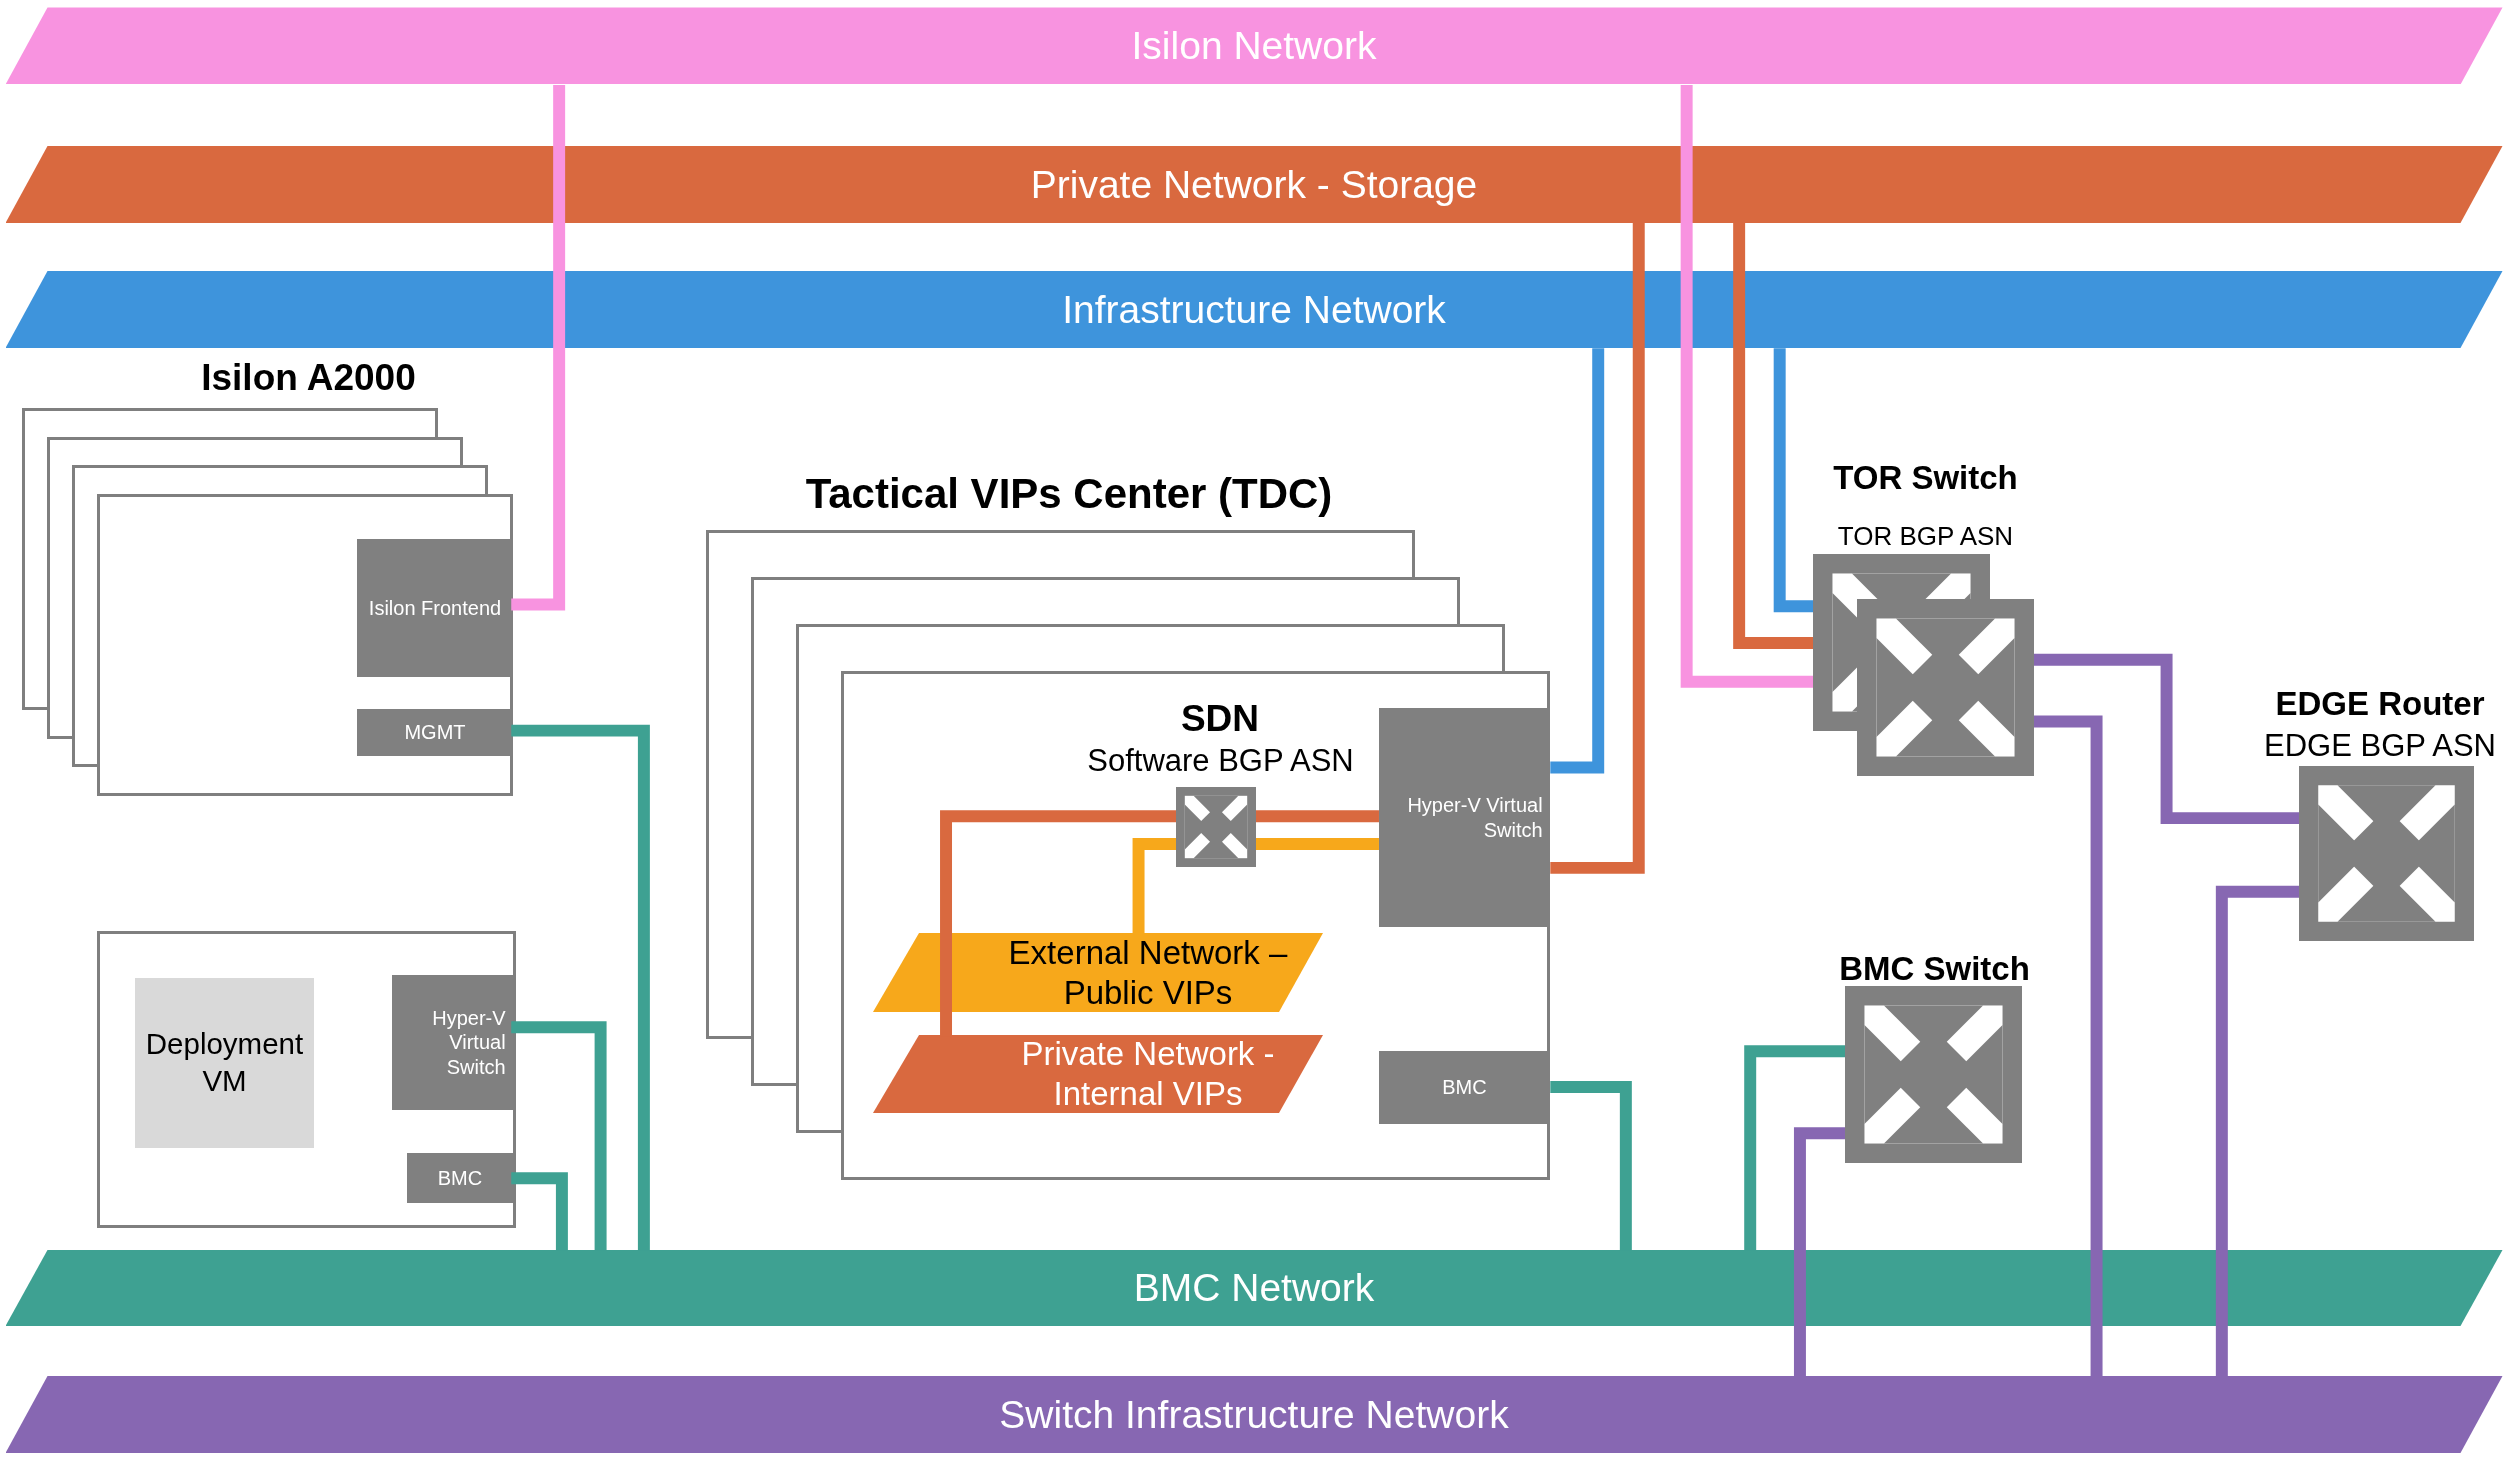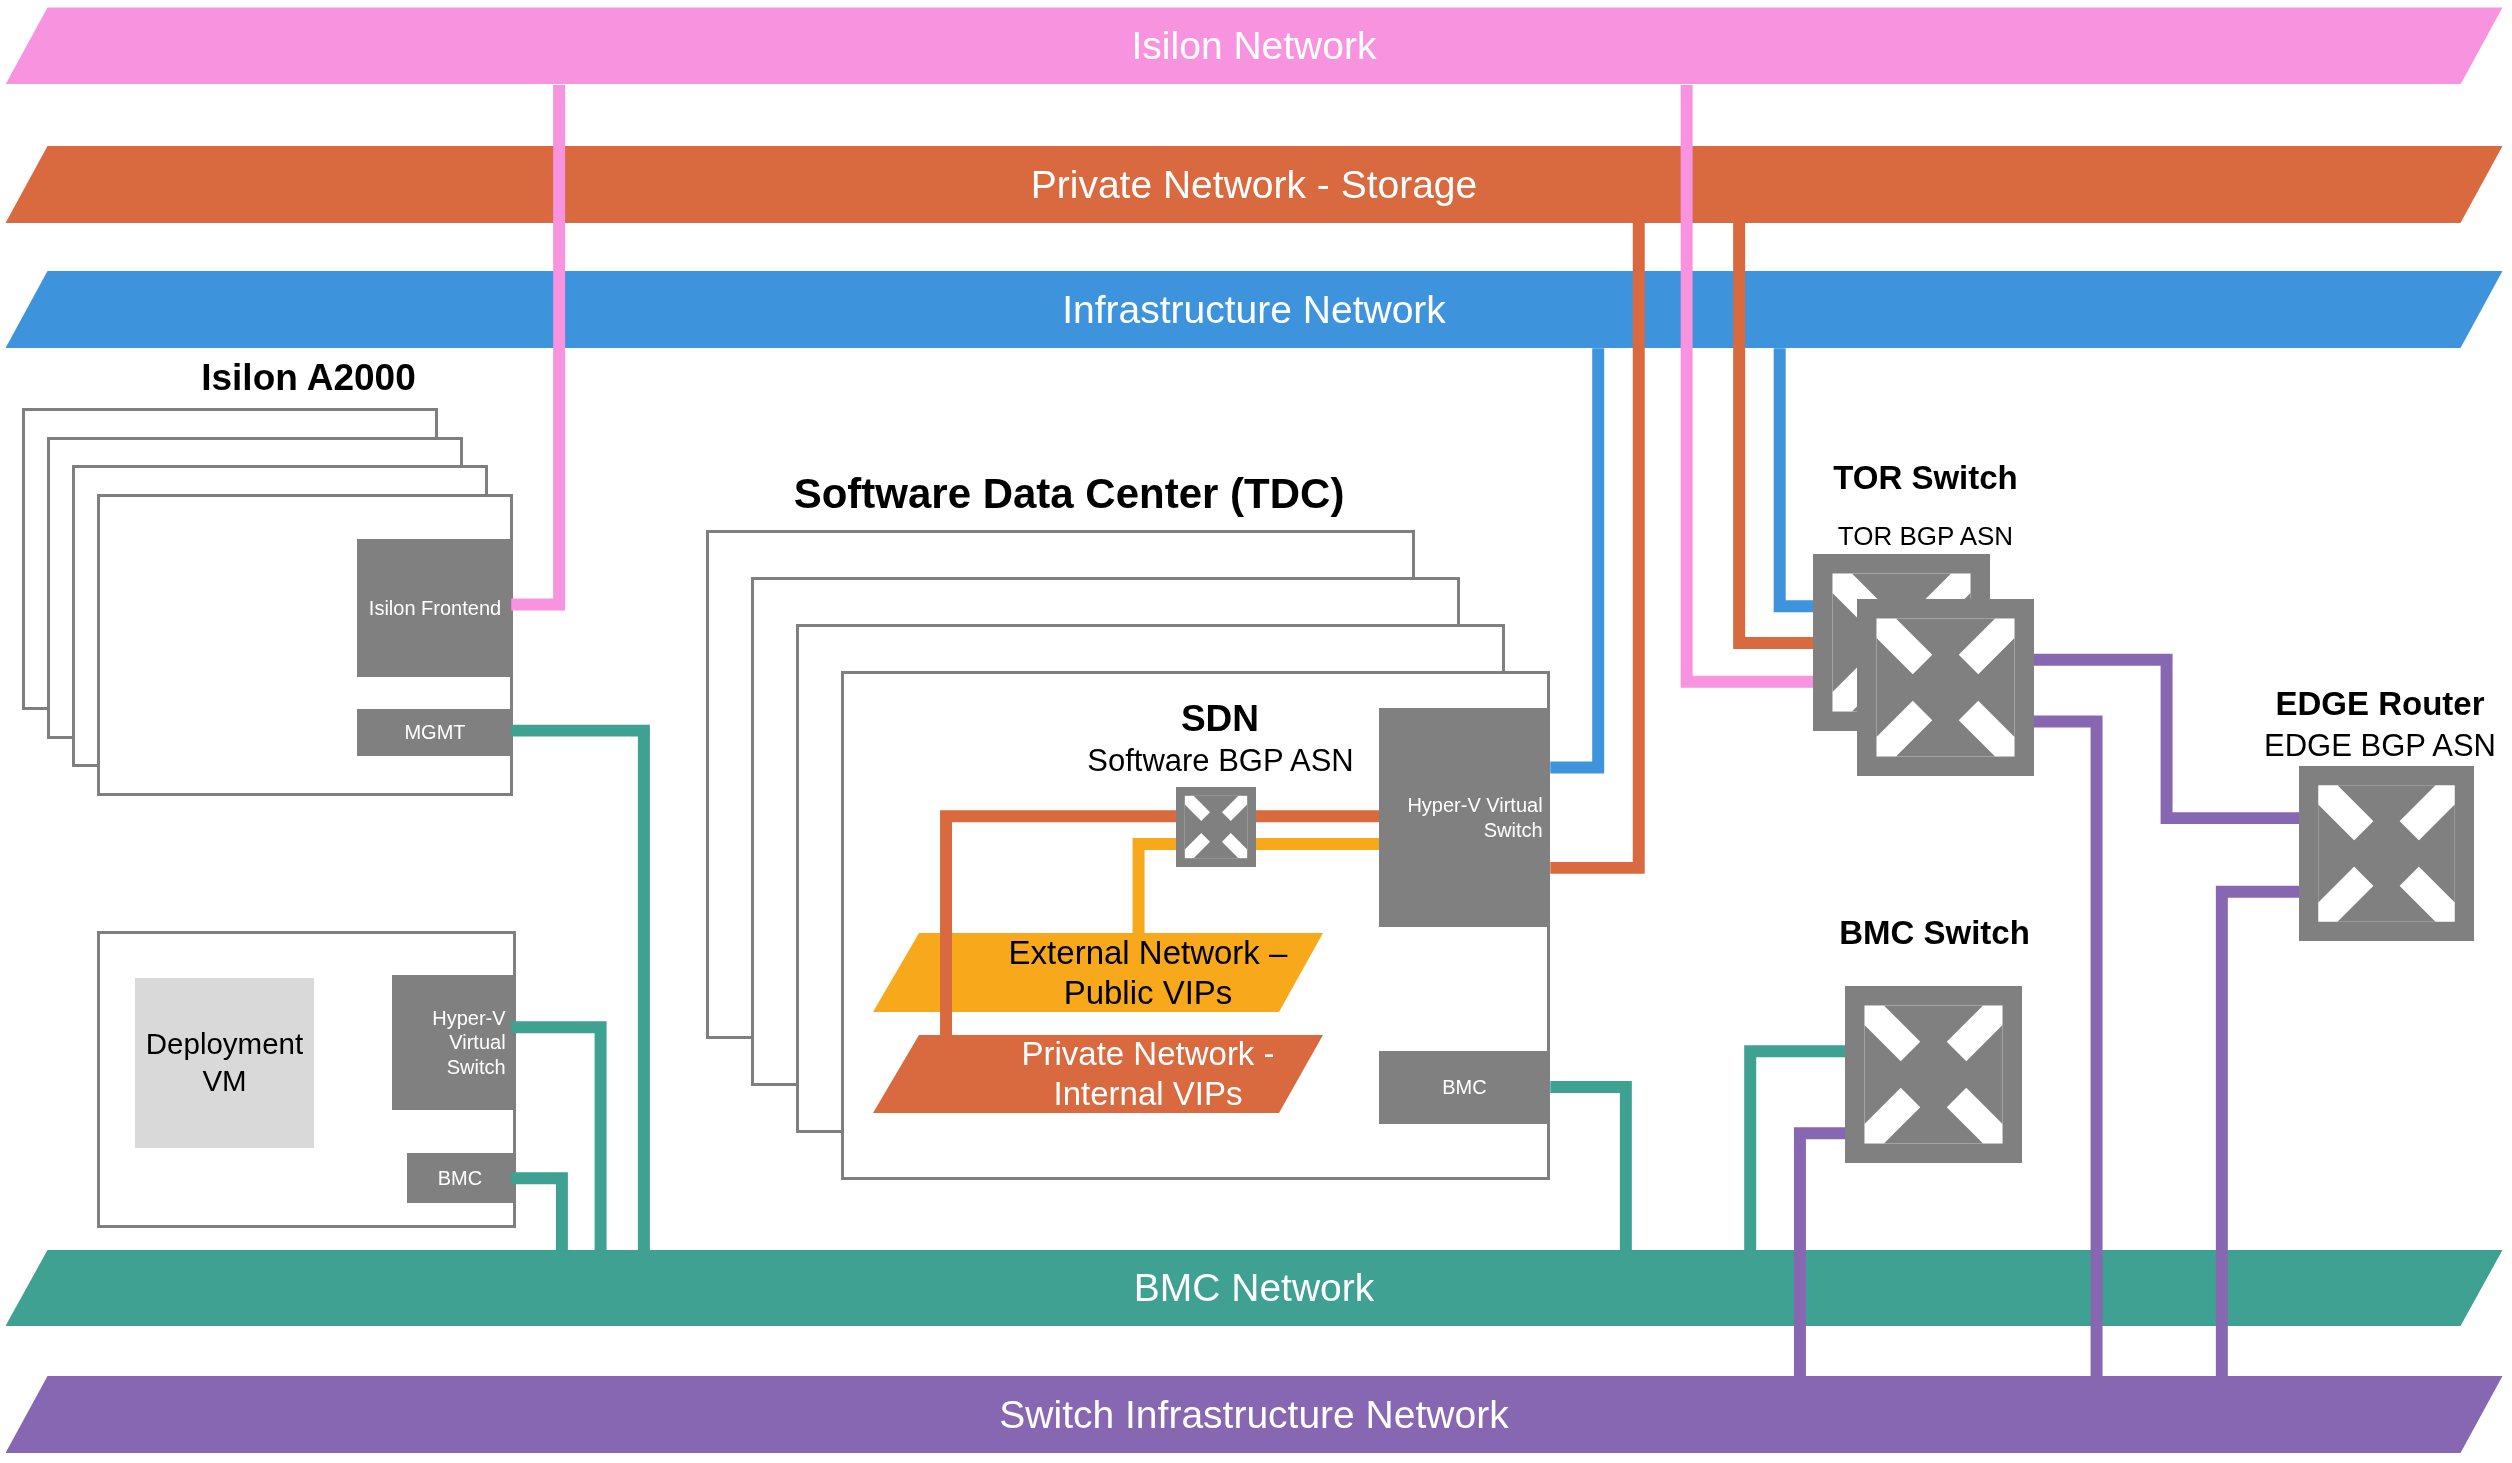--- a/index.html
+++ b/index.html
@@ -111,21 +111,21 @@
   <div class="lightbox z2" style="left:135px;top:978px;width:179px;height:170px">
     <span>Deployment VM</span>
   </div>
   <div class="graybox z2" style="left:392px;top:975px;width:121px;height:135px">
     <span>Hyper-V Virtual Switch</span>
   </div>
   <div class="graybox z2" style="left:407px;top:1153px;width:106px;height:50px">
     <span>BMC</span>
   </div>
 
-  <div class="title z2" style="left:682px;top:470px;width:774px;font-size:42px">Software Data Center (TDC)</div>
+  <div class="title z2" style="left:682px;top:470px;width:774px;font-size:42px">Tactical VIPs Center (TDC)</div>
   <div class="stackbox z2" style="left:706px;top:530px;width:709px;height:509px"></div>
   <div class="stackbox z2" style="left:751px;top:577px;width:709px;height:509px"></div>
   <div class="stackbox z2" style="left:796px;top:624px;width:709px;height:509px"></div>
   <div class="stackbox z2" style="left:841px;top:671px;width:709px;height:509px"></div>
 
   <div class="title z2" style="left:1105px;top:698px;width:230px;font-size:37px">SDN</div>
   <div class="sub z2" style="left:1041px;top:743px;width:359px;font-size:31px">Software BGP ASN</div>
 
   <div class="graybox z2" style="left:1379px;top:708px;width:171px;height:219px">
     <span>Hyper-V Virtual Switch</span>
@@ -137,21 +137,21 @@
   <div class="para yellow z2" style="left:873px;top:933px;width:450px;height:79px">
     <span class="inner">External Network – Public VIPs</span>
   </div>
   <div class="para orange z2" style="left:873px;top:1035px;width:450px;height:78px">
     <span class="inner">Private Network - Internal VIPs</span>
   </div>
 
   <div class="title z2" style="left:1778px;top:459px;width:295px;font-size:33px">TOR Switch</div>
   <div class="sub z2" style="left:1778px;top:521px;width:295px;font-size:26px">TOR BGP ASN</div>
 
-  <div class="title z2" style="left:1787px;top:914px;width:295px;font-size:33px">BMC Switch</div>
+  <div class="title z2" style="left:1787px;top:950px;width:295px;font-size:33px">BMC Switch</div>
 
   <div class="title z2" style="left:2242px;top:685px;width:276px;font-size:33px">EDGE Router</div>
   <div class="sub z2" style="left:2242px;top:728px;width:276px;font-size:31px">EDGE BGP ASN</div>
 
   <svg class="wires" width="2512" height="1464" viewBox="0 0 2727 1589">
 
     <polyline class="ln pink" points="555,656 607,656 607,92"></polyline>
     <polyline class="ln pink" points="1831,92 1831,740 1990,740"></polyline>
 
     <polyline class="ln orange" points="1683,942 1779,942 1779,242"></polyline>

